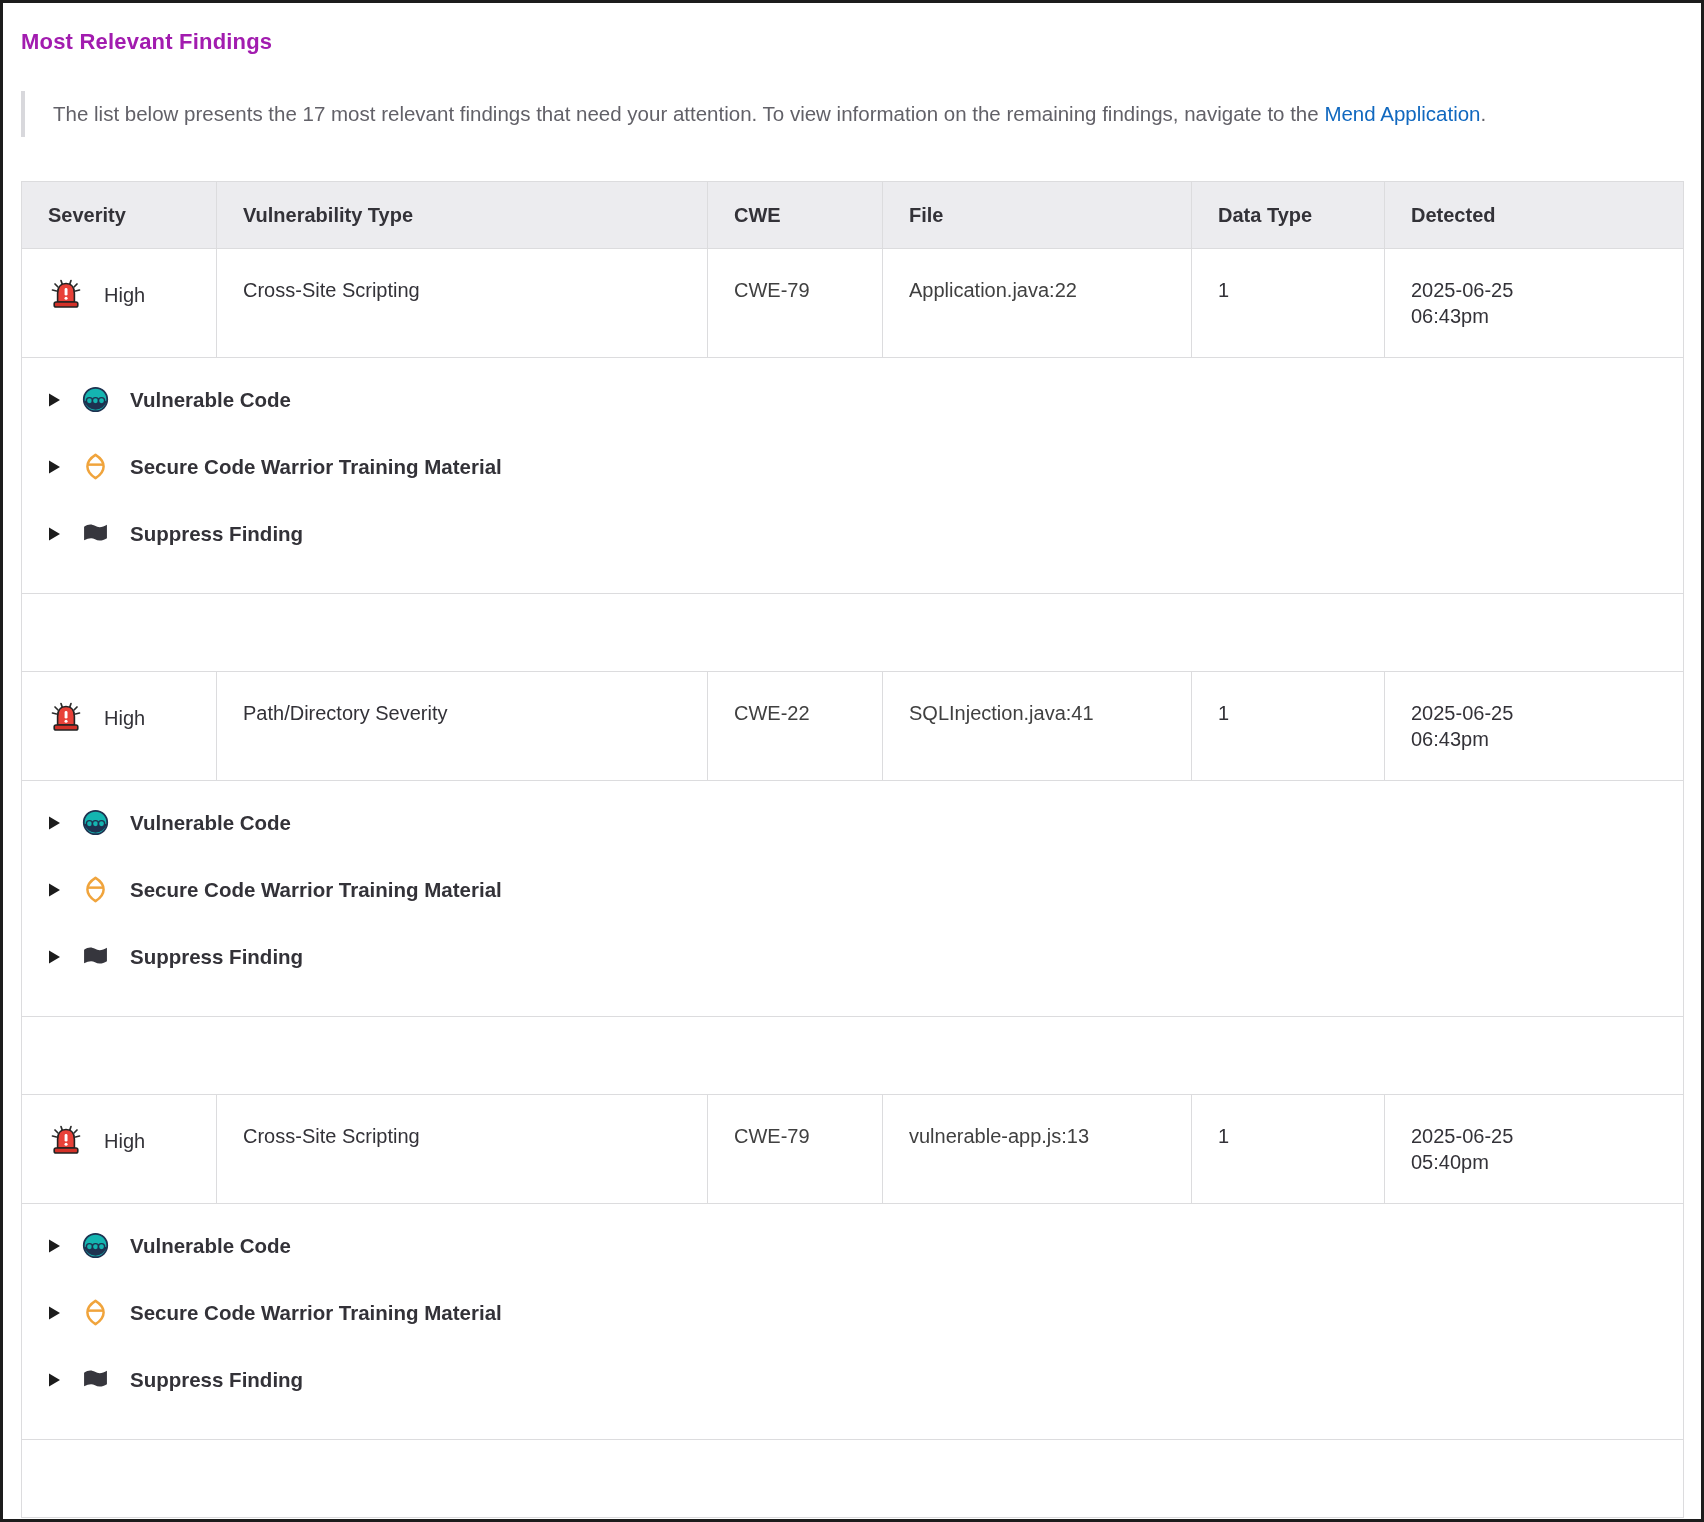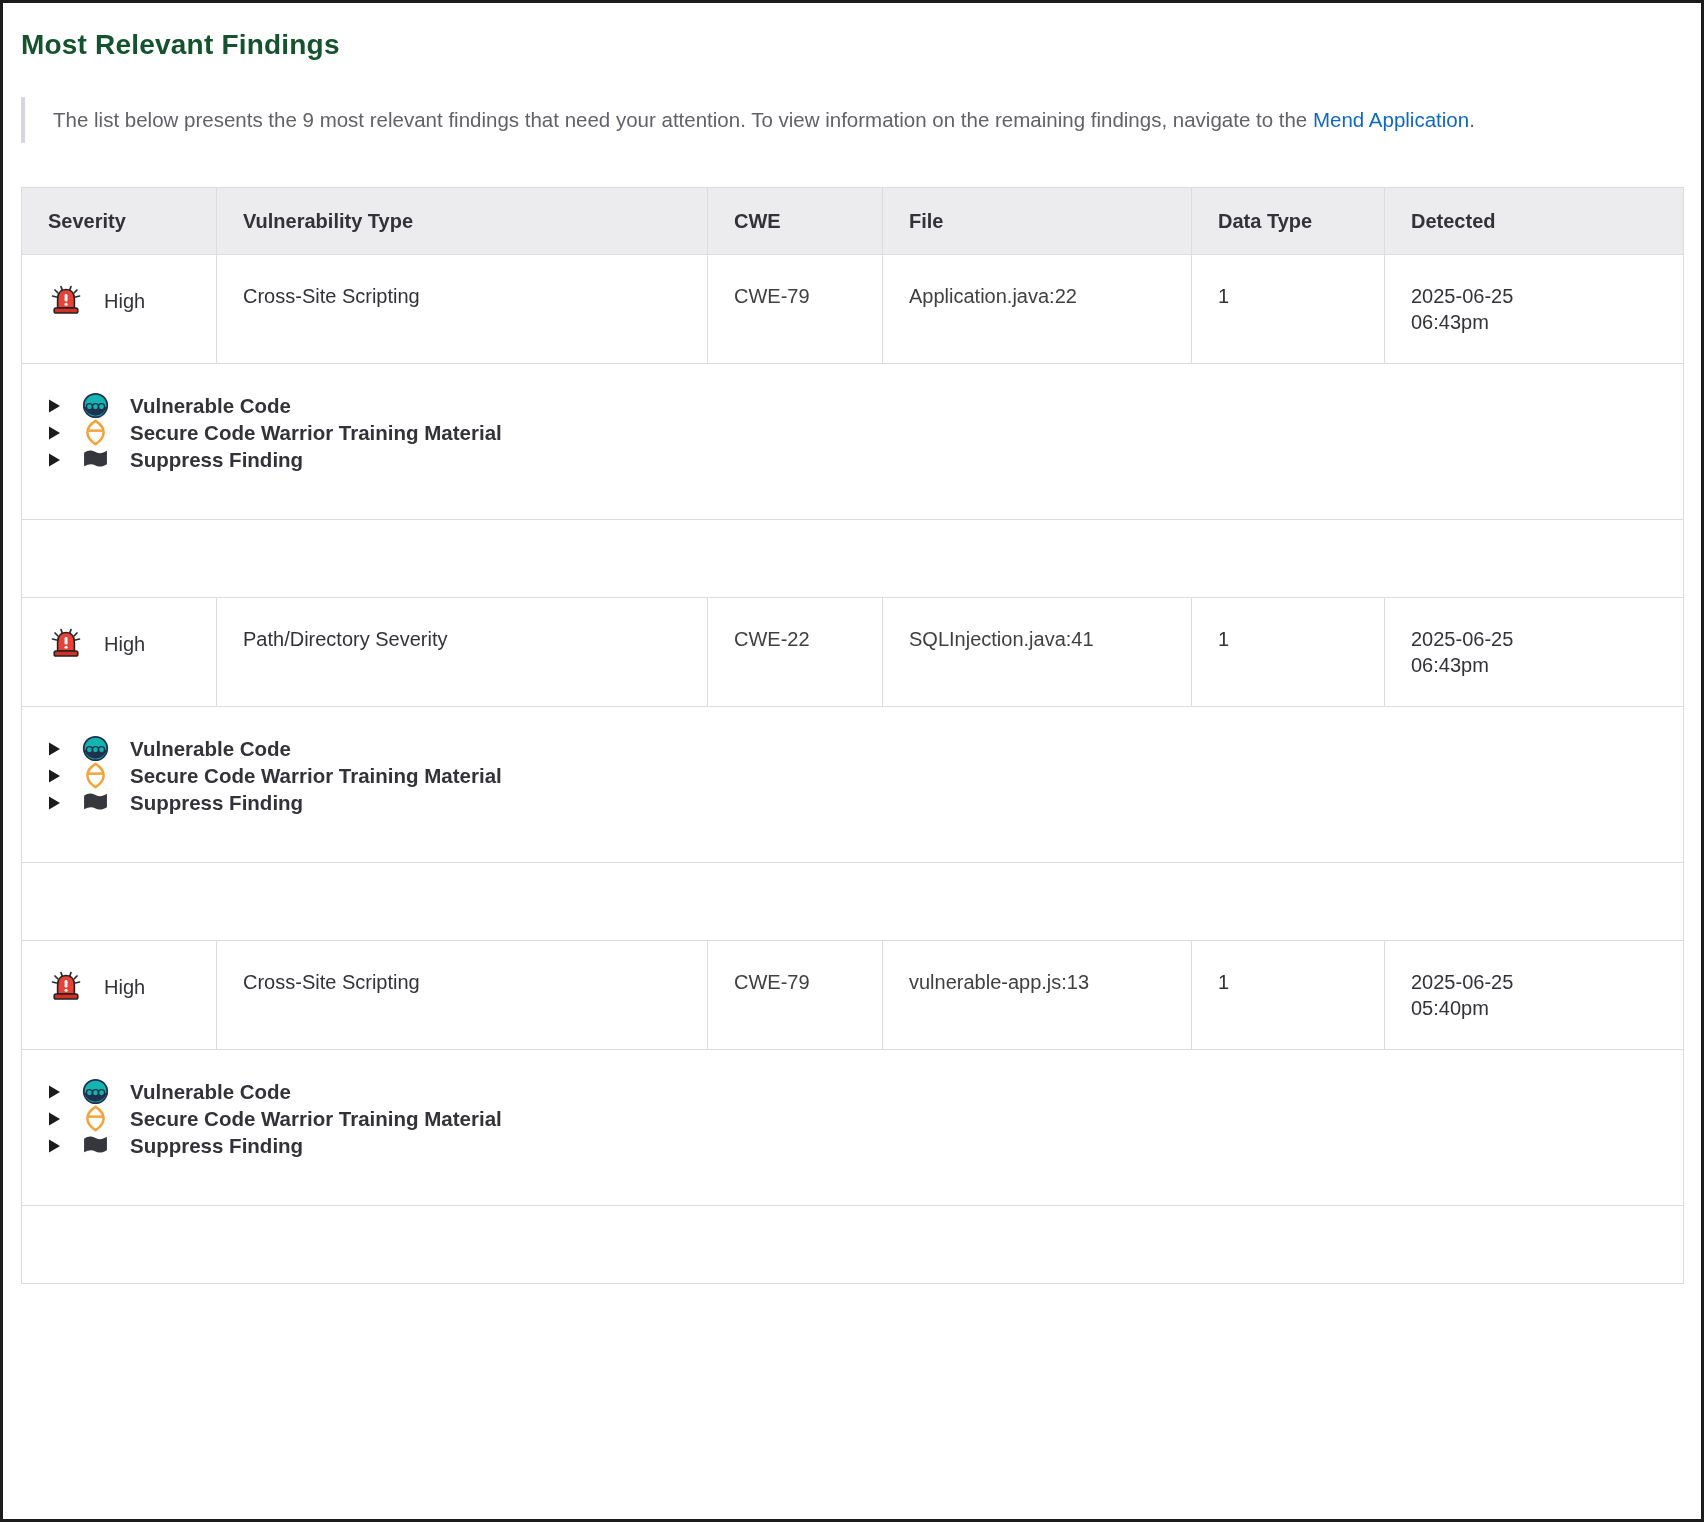--- a/index.html
+++ b/index.html
@@ -9,23 +9,23 @@
     height: 1522px;
     overflow: hidden;
     background: #ffffff;
     border: 3px solid #1c1c1c;
     padding: 0 18px;
     font-family: "Liberation Sans", "DejaVu Sans", sans-serif;
     color: #333238;
   }
   .page-title {
     margin-top: 26px;
-    font-size: 28px;
+    font-size: 22px;
     font-weight: 700;
-    color: #14532d;
+    color: #a21caf;
     letter-spacing: 0.2px;
   }
   blockquote.intro {
     margin-top: 36px;
     border-left: 4px solid #d8d8dc;
     padding: 6px 30px 6px 28px;
     font-size: 20.5px;
     line-height: 34px;
     color: #626168;
   }
@@ -55,42 +55,42 @@
   }
   td.cell { padding: 28px 26px; }
   td.details-cell { padding: 28px 26px 46px 26px; }
   tr.spacer-row td { height: 78px; padding: 0; }
   a.tbl-link { color: #404040; text-decoration: none; cursor: pointer; }
   .sev-wrap { display: flex; align-items: center; gap: 20px; }
   .sev-wrap .sev-label { font-size: 20px; color: #333238; }
   .siren { width: 36px; height: 35px; flex: 0 0 auto; }
   .detected-line { display: block; }
   details.details-block { display: block; }
-  details.details-block + details.details-block { }
+  details.details-block + details.details-block { margin-top: 40px; }
   summary.details-summary {
     list-style: none;
     display: flex;
     align-items: center;
     gap: 21px;
     cursor: pointer;
     font-weight: 700;
     font-size: 20.5px;
     color: #333238;
   }
   summary.details-summary::-webkit-details-marker { display: none; }
   .tri-icon { width: 13px; height: 16px; flex: 0 0 auto; }
   .sum-icon { width: 27px; height: 27px; flex: 0 0 auto; }
 </style>
 </head>
 <body>
 
 <h2 class="page-title">Most Relevant Findings</h2>
 
 <blockquote class="intro">
-  <span>The list below presents the 9 most relevant findings that need your attention. To view information on the remaining findings, navigate to the </span><a>Mend Application</a><span>.</span>
+  <span>The list below presents the 17 most relevant findings that need your attention. To view information on the remaining findings, navigate to the </span><a>Mend Application</a><span>.</span>
 </blockquote>
 
 <table class="findings">
   <colgroup>
     <col style="width:195px">
       <col style="width:491px">
       <col style="width:175px">
     <col style="width:309px">
       <col style="width:193px">
       <col style="width:299px">

